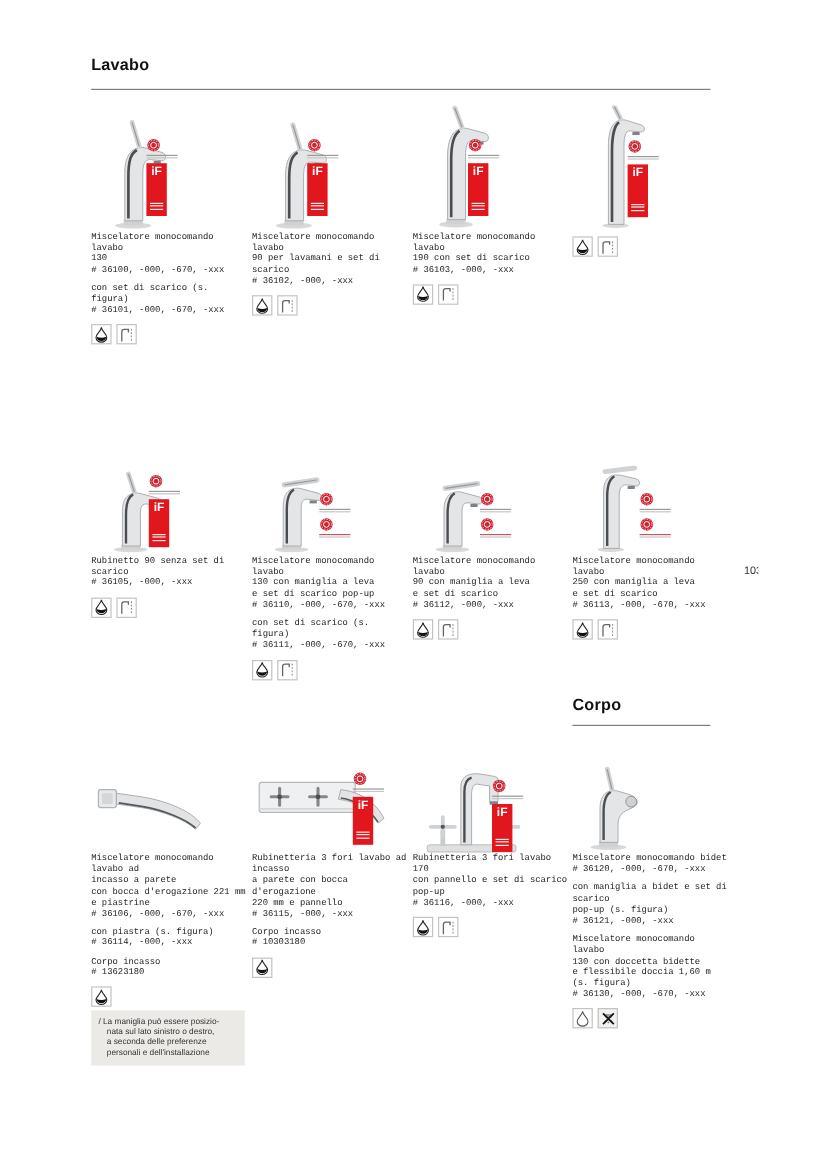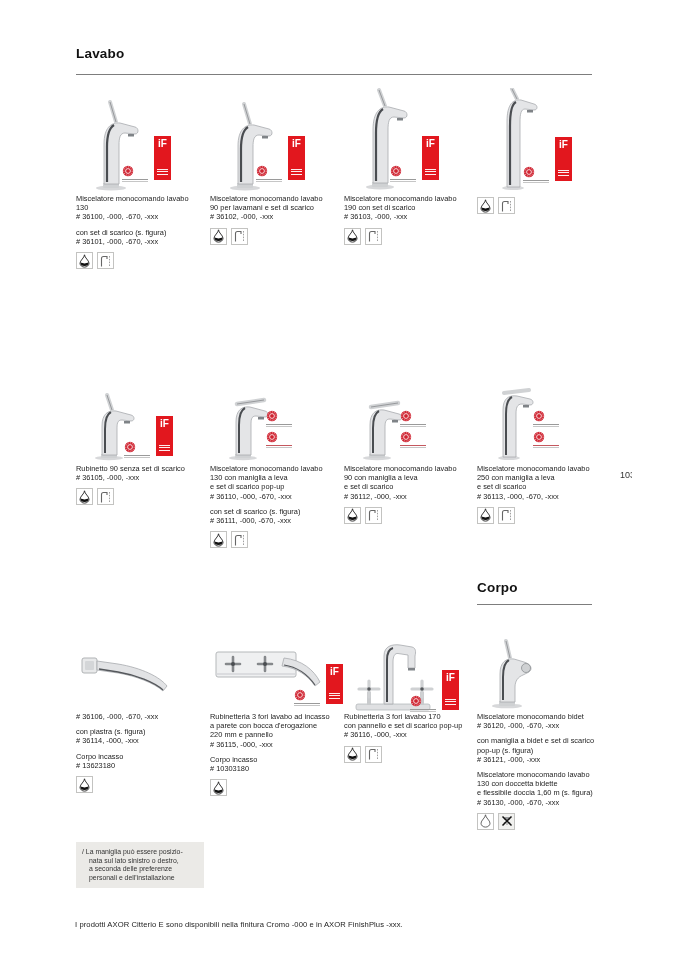--- a/index.html
+++ b/index.html
@@ -8,27 +8,27 @@
   .h1{position:absolute;font-size:13.5px;font-weight:bold;letter-spacing:.2px;color:#111;}
   .rule{position:absolute;height:1px;background:#7d7d7d;}
   .pagenum{position:absolute;font-size:9px;color:#333;}
   .footer{position:absolute;font-size:7.6px;color:#222;letter-spacing:.1px;}
 
   .card{position:absolute;width:132px;}
   .ia{position:relative;}
   .ia1{height:106px;} .ia2{height:74px;} .ia3{height:78px;}
   .pname,.pvdesc{font-size:7.4px;line-height:9.2px;white-space:pre-line;color:#1c1c1c;}
   .pcode{font-size:7.4px;line-height:9.2px;color:#1c1c1c;white-space:pre-line;}
-  .pblock{margin-bottom:6px;}
+  .pblock{margin-bottom:6px;font-family:Liberation Mono, monospace;}
   .iconrow{display:flex;gap:4px;margin-top:3px;}
   .ibox{width:15px;height:15px;border:1px solid #c3c3c1;display:flex;align-items:center;justify-content:center;background:#fff;}
   .ibox.gray{background:#f1f1ef;}
 
   
-  .badges{position:absolute;display:flex;align-items:flex-end;gap:6px;}
+  .badges{position:absolute;display:flex;align-items:flex-start;gap:6px;flex-direction:column;}
   .b-col{flex-direction:column;align-items:flex-start;gap:6px;}
   .seal{display:flex;flex-direction:column;align-items:flex-start;}
   .cap{display:block;width:26px;height:1px;background:#9a9a9a;margin-top:2px;box-shadow:0 2px 0 #c6c6c6;}
   .cap-red{background:#c4585e;}
   .ifbadge{width:17px;height:44px;background:#e2171e;display:flex;flex-direction:column;
            align-items:center;justify-content:space-between;padding:3px 0 4px 0;box-sizing:border-box;}
   .ifbadge b{color:#fff;font-size:10px;font-weight:bold;line-height:10px;}
   .iflines i{display:block;width:11px;height:1px;background:#fff;margin:1.5px 0;opacity:.92;}
   .ifbadge.small{height:40px;}
 
@@ -67,21 +67,20 @@
   </defs>
 </svg>
 
 <div id="page">
 
   <div class="h1" style="left:76px;top:46px;">Lavabo</div>
   <div class="rule" style="left:76px;top:74px;width:516px;"></div>
   <div class="h1" style="left:477px;top:580px;">Corpo</div>
   <div class="rule" style="left:477px;top:604px;width:115px;"></div>
   <div class="pagenum" style="left:620px;top:470px;">103</div>
-  <div class="footer" style="left:75px;top:920px;">I prodotti AXOR Citterio E sono disponibili nella finitura Cromo -000 e in AXOR FinishPlus -xxx.</div>
 
   <div class="card" style="left:76px;top:88px;">
     <div class="ia ia1">
       <svg width="70" height="100" style="position:absolute;left:0;top:4px;">
         <ellipse cx="35" cy="96" rx="15" ry="2.5" fill="#d7d8da"></ellipse>
         <rect x="27" y="91" width="16" height="5" rx="1" fill="#cfd1d3"></rect>
         <path d="M28,92 L28,52 C28,36 35,30 44,31 L59,35 C63,36 63,42 59,42 L49,41 C44,41 43,46 43,53 L43,92 Z" fill="#e4e5e7" stroke="#a8abae" stroke-width="0.8"></path>
         <path d="M31,90 L31,55 C31,42 33,36 38,33" stroke="#4a4d51" stroke-width="2.2" fill="none"></path>
         <rect x="52" y="42" width="6" height="2.5" fill="#7f8387"></rect>
         <path d="M40,30 L34,10" stroke="#d0d2d4" stroke-width="4" stroke-linecap="round"></path>
@@ -451,20 +450,24 @@
   <div class="card" style="left:76px;top:634px;">
     <div class="ia ia3">
       <svg width="125" height="62" style="position:absolute;left:-10px;top:10px;">
         <rect x="16" y="14" width="15" height="15" rx="2" fill="#e8e9ea" stroke="#b0b3b5"></rect>
         <rect x="19" y="17" width="9" height="9" rx="1" fill="#d4d6d8"></rect>
         <path d="M31,17 L52,20 C76,24 94,33 101,42 L97,47 C88,39 70,32 52,29 L31,26 Z" fill="#e2e3e5" stroke="#a8abae" stroke-width="0.8"></path>
         <path d="M33,25 L52,28 C70,31 88,38 97,46" stroke="#55585c" stroke-width="1.4" fill="none"></path>
       </svg>
     </div>
     <div class="pblock">
+      <div class="pname">Miscelatore monocomando lavabo ad
+incasso a parete
+con bocca d'erogazione 221 mm
+e piastrine</div>
       <div class="pcode"># 36106, -000, -670, -xxx</div>
     </div>
     <div class="pblock">
       <div class="pvdesc">con piastra (s. figura)</div>
       <div class="pcode"># 36114, -000, -xxx</div>
     </div>
     <div class="pblock">
       <div class="pvdesc">Corpo incasso</div>
       <div class="pcode"># 13623180</div>
     </div>

